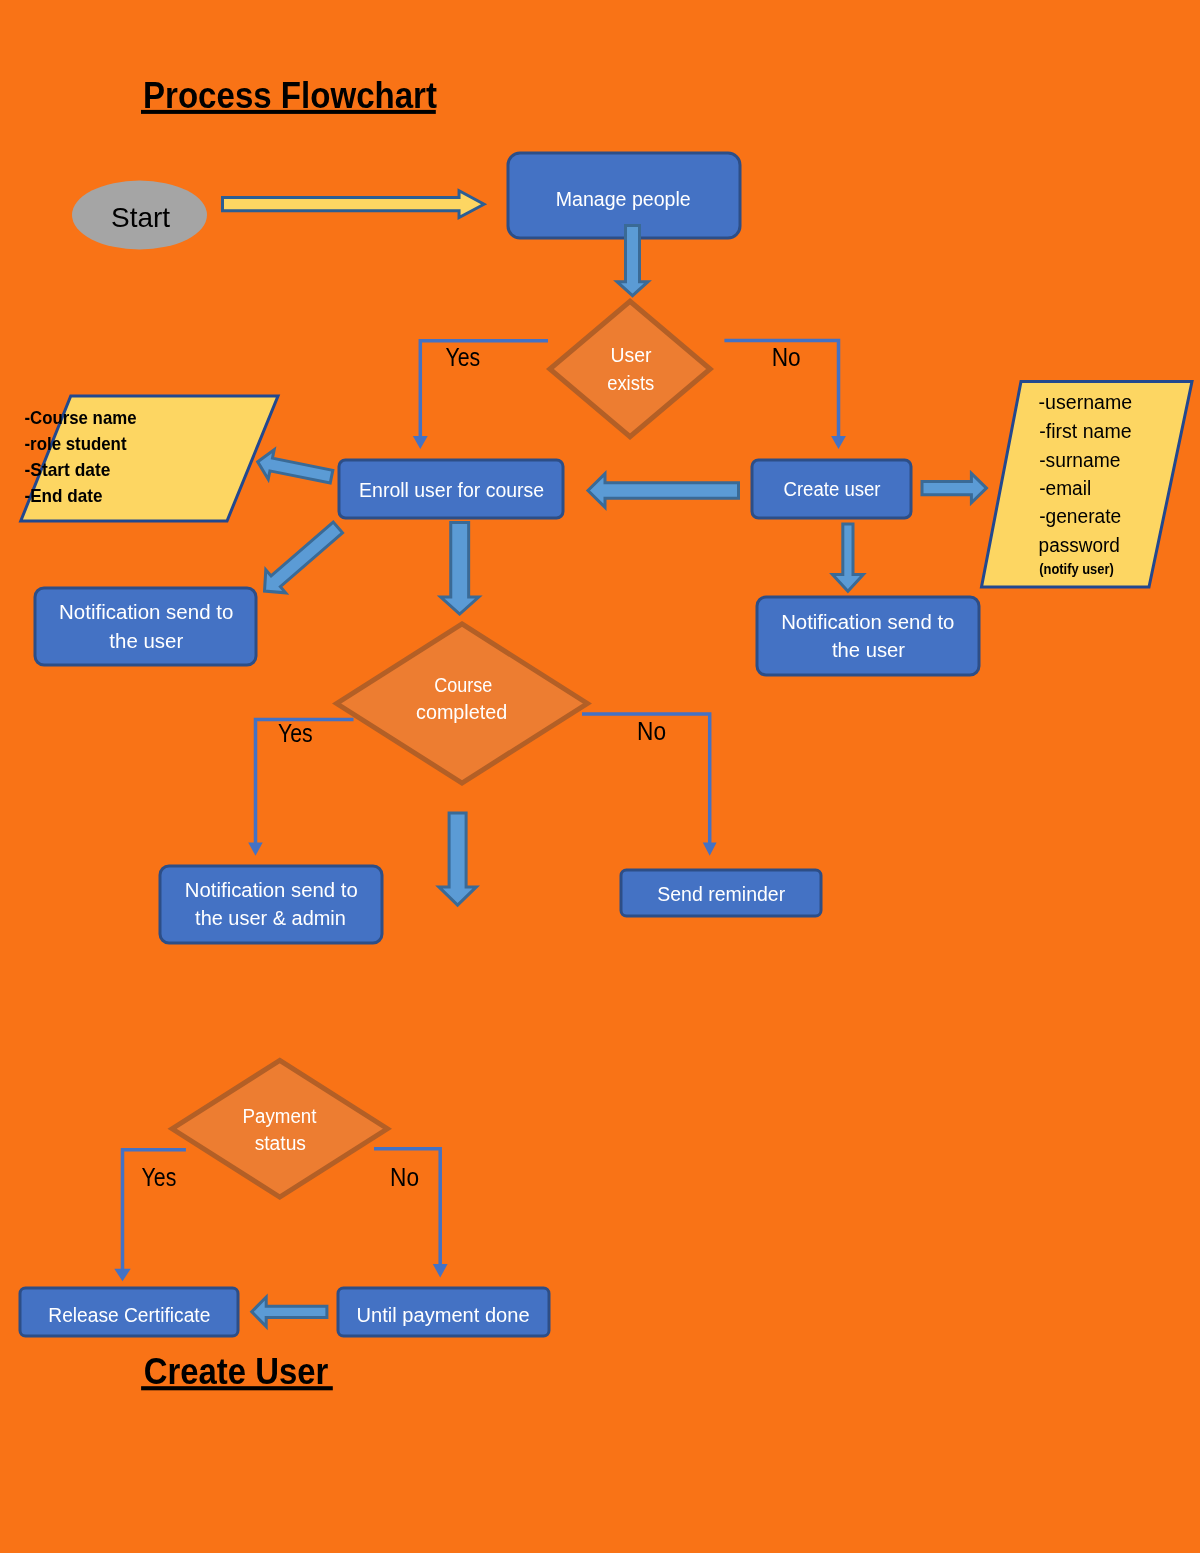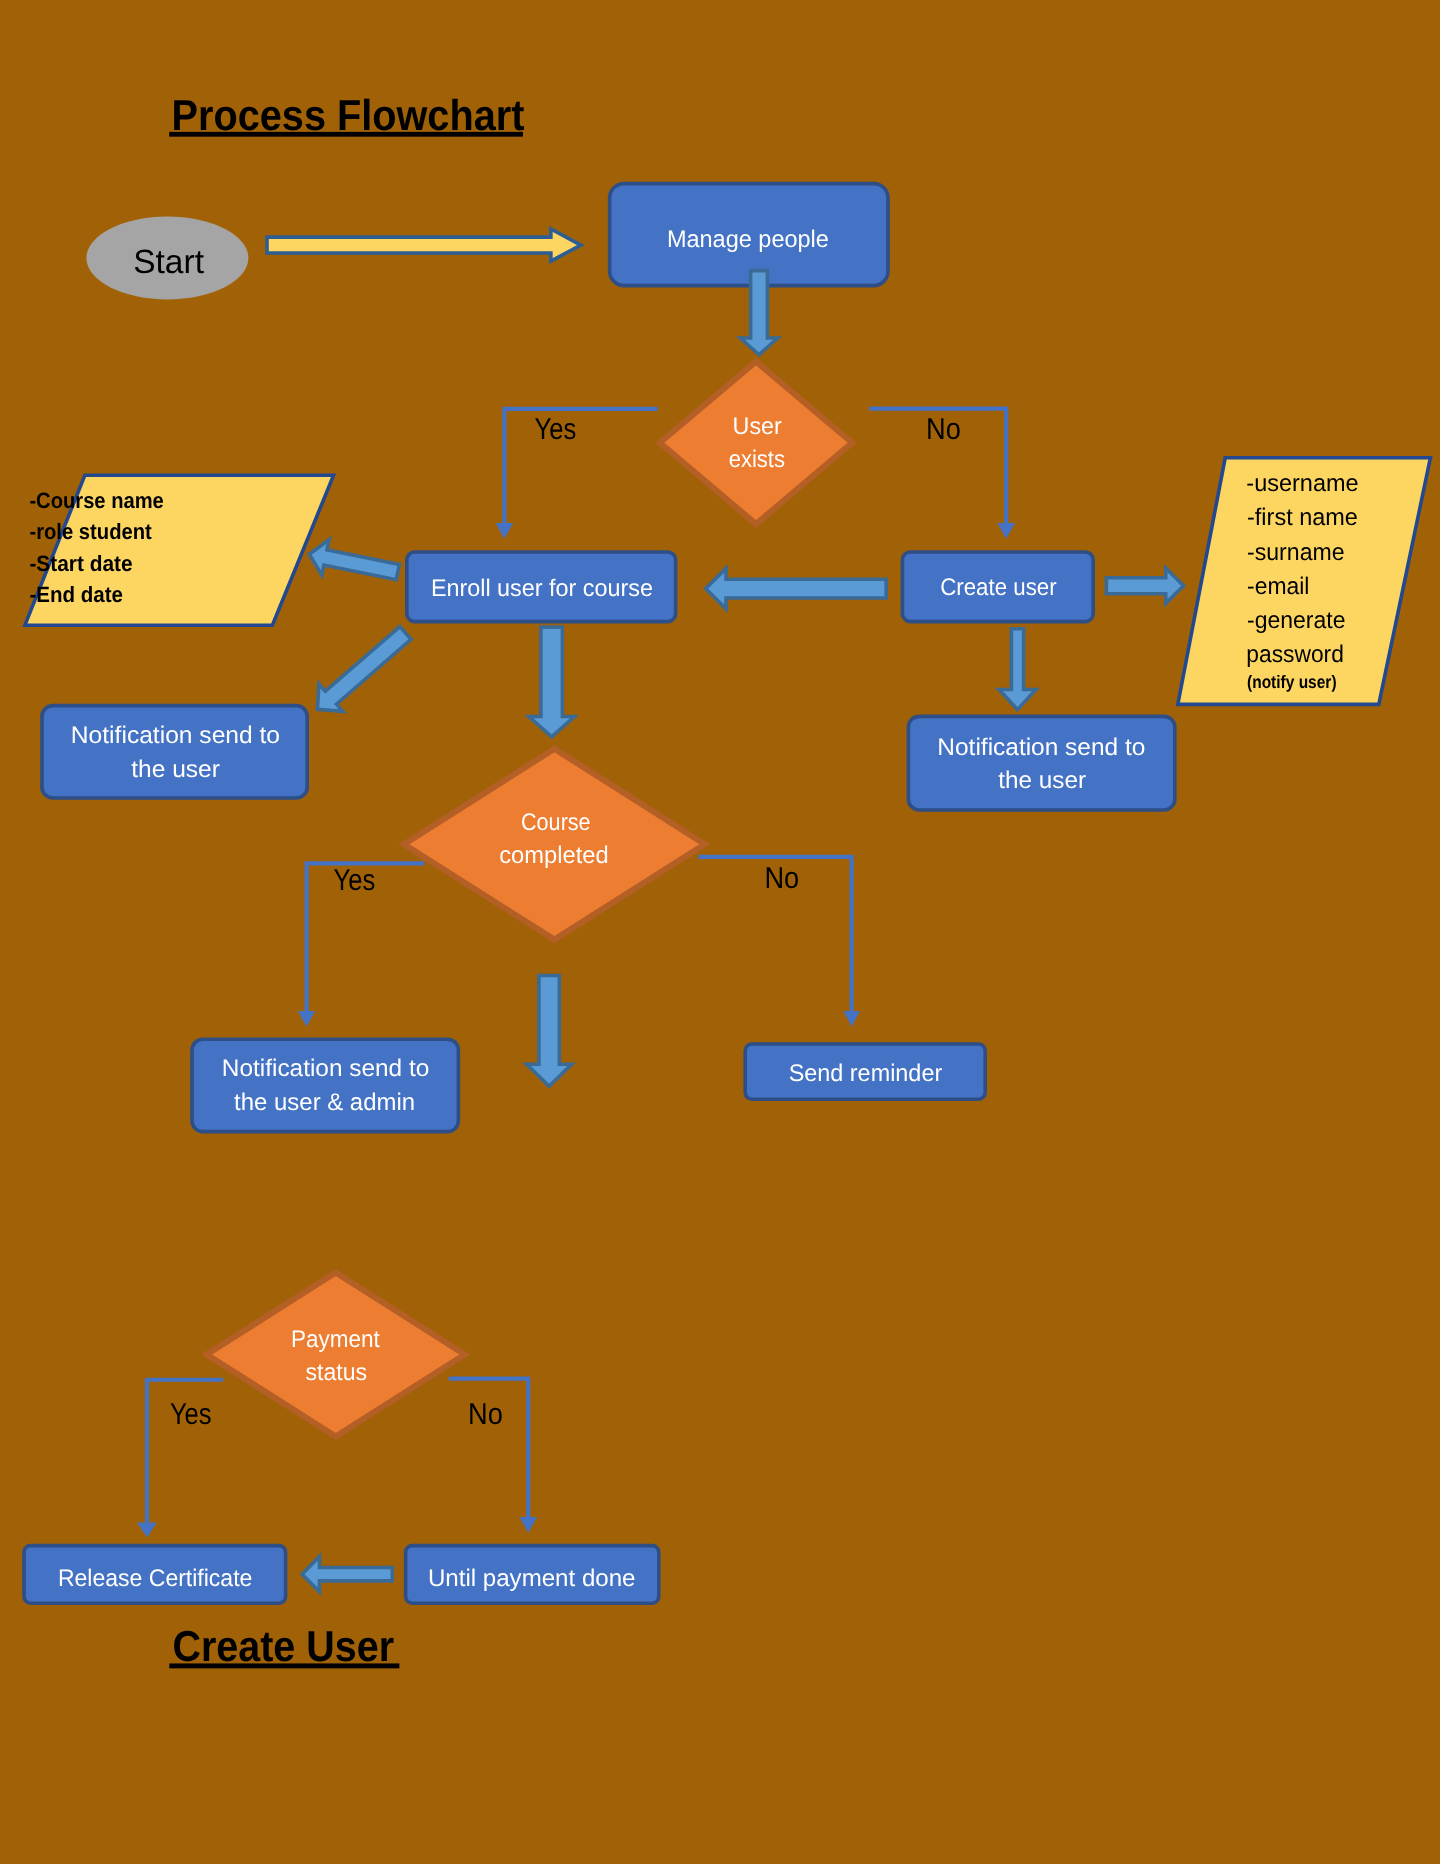--- a/index.html
+++ b/index.html
@@ -1,18 +1,18 @@
 <!DOCTYPE html>
 <html><head>
 <meta charset="utf-8">
 <title>Process Flowchart</title>
 <style>
   html,body{margin:0;padding:0;background:#ffffff;}
   body{width:1200px;height:1553px;overflow:hidden;font-family:"Liberation Sans",sans-serif;}
-  #page{position:relative;width:1200px;height:1553px;background:#a16207;}
+  #page{position:relative;width:1200px;height:1553px;background:#f97316;}
   svg#canvas{position:absolute;left:0;top:0;width:1200px;height:1553px;}
 
   .title-text{font-family:"Liberation Sans",sans-serif;font-size:36px;font-weight:bold;fill:#000;}
   .title-rule{fill:#000;}
 
   .start-shape{fill:#A5A5A5;stroke:none;}
   .start-label{font-family:"Liberation Sans",sans-serif;font-size:28px;fill:#000;text-anchor:middle;}
 
   .gold-arrow{fill:#FDD662;stroke:#2C5E93;stroke-width:3;stroke-linejoin:miter;}
 

